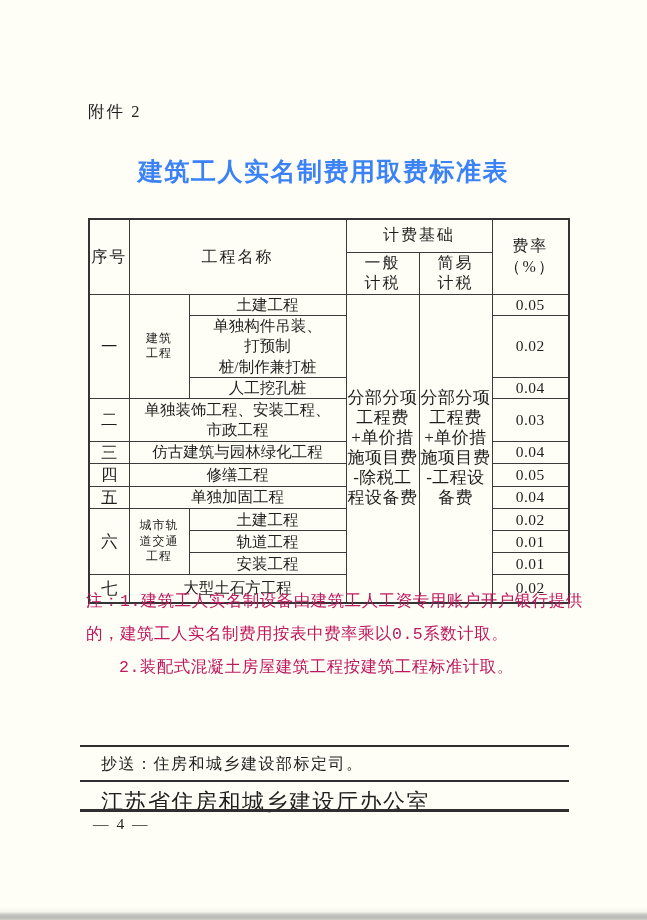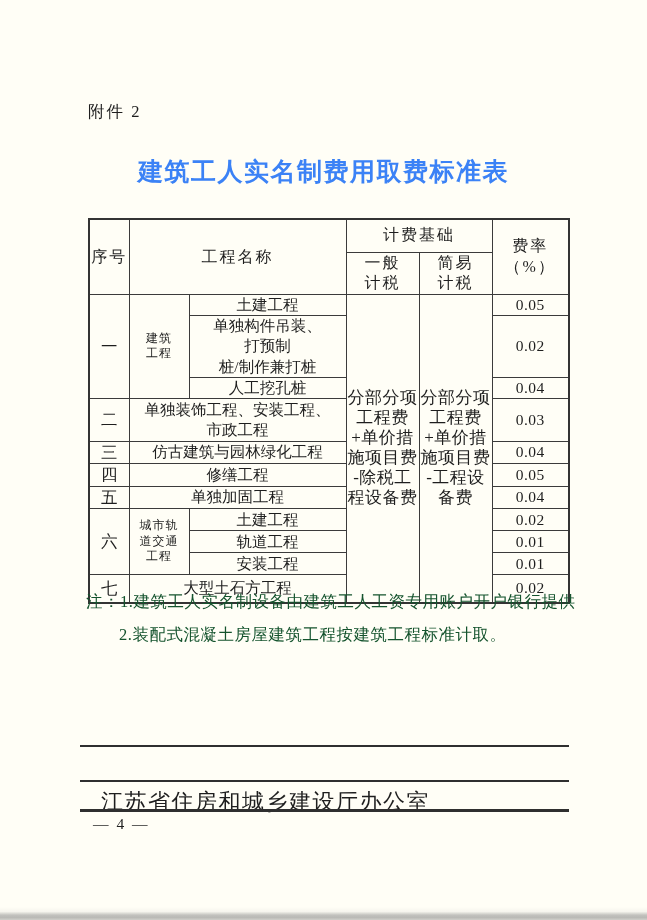--- a/index.html
+++ b/index.html
@@ -39,21 +39,21 @@
     color:#1e1e1e;
   }
   .fee-table td.hdr { font-size:16px; letter-spacing:2px; }
   .fee-table td.serial { font-size:16.5px; }
   .fee-table td.group { font-size:12px; letter-spacing:1px; }
   .fee-table td.basis { font-size:17px; line-height:20px; letter-spacing:0.5px; }
   .fee-table td.rate { font-size:15.5px; letter-spacing:0.5px; }
 
   .notes {
     position:absolute; left:86px; top:585px; width:486px;
-    font-size:16.5px; letter-spacing:0.5px; color:#14532d;
+    font-size:16.5px; letter-spacing:0.5px; color:#be185d;font-family:Liberation Mono, monospace;
   }
   .note-line { line-height:33px; white-space:nowrap; }
   .note-line.indent { padding-left:33px; }
 
   .rule { position:absolute; left:80px; width:489px; background:#2f2f2f; }
   .rule-1 { top:745px; height:2px; }
   .rule-2 { top:780px; height:1.5px; }
   .rule-3 { top:809px; height:2.5px; }
 
   .footer-cc {
@@ -180,24 +180,26 @@
       <tr style="height:28px">
         <td class="serial">七</td>
         <td colspan="2">大型土石方工程</td>
         <td class="rate">0.02</td>
       </tr>
     </tbody>
   </table>
 
   <div class="notes">
     <div class="note-line">注：1.建筑工人实名制设备由建筑工人工资专用账户开户银行提供</div>
+    <div class="note-line">的，建筑工人实名制费用按表中费率乘以0.5系数计取。</div>
     <div class="note-line indent">2.装配式混凝土房屋建筑工程按建筑工程标准计取。</div>
   </div>
 
   <div class="rule rule-1"></div>
+  <div class="footer-cc">抄送：住房和城乡建设部标定司。</div>
   <div class="rule rule-2"></div>
   <div class="footer-issuer">江苏省住房和城乡建设厅办公室</div>
   <div class="rule rule-3"></div>
 
   <div class="page-number">— 4 —</div>
 
   <div class="scan-shadow"></div>
 </div>
 
 </body></html>

